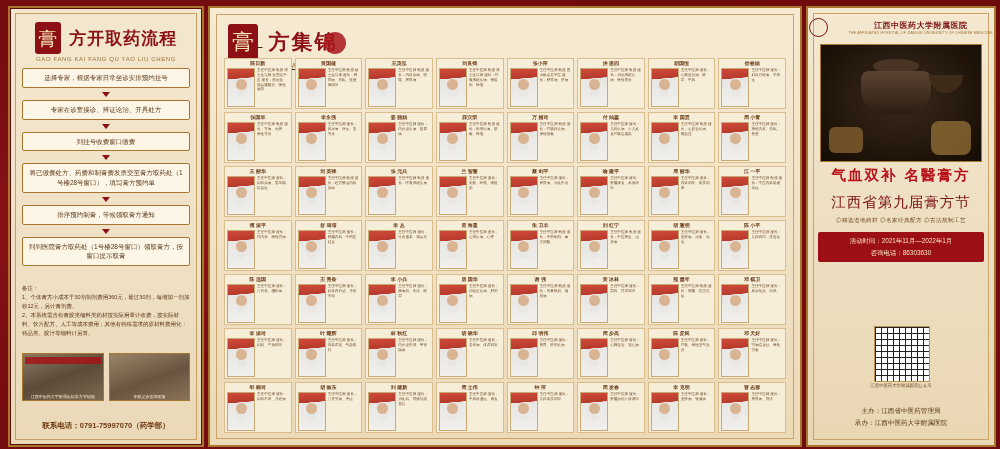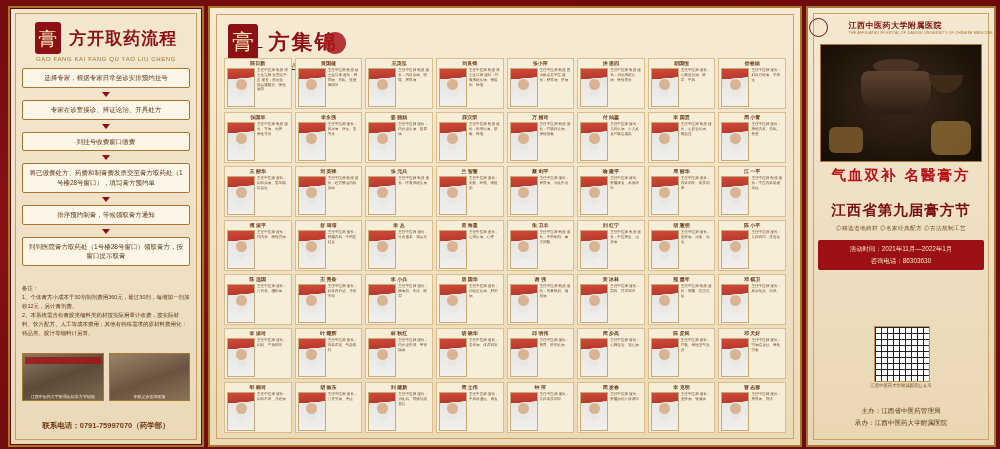--- a/index.html
+++ b/index.html
@@ -112,39 +112,39 @@
     position:absolute;left:806px;top:6px;width:186px;height:437px;
     background:linear-gradient(180deg,#f4e8d1 0%, #eedfc2 50%, #e9d6b3 100%);
     border:2px solid #a8772f;
   }
   .rp-inner{position:absolute;inset:5px;border:1px solid #c9a367;}
   .hosp{position:absolute;left:0;right:0;top:10px;text-align:center;}
   .hosp .logo{
     display:inline-block;width:17px;height:17px;border-radius:50%;
     border:1.5px solid #7b1113;vertical-align:middle;
   }
-  .hosp .nm{display:inline-block;vertical-align:middle;margin-left:16px;text-align:left;}
+  .hosp .nm{display:inline-block;vertical-align:middle;margin-left:16px;text-align:center;}
   .hosp .nm .cn{font-size:8px;color:#7b1113;font-weight:bold;letter-spacing:.5px;font-family:"DejaVu Serif",serif;}
   .hosp .nm .en{font-size:3.6px;color:#9a7336;letter-spacing:.2px;}
   .hero{
     position:absolute;left:12px;right:12px;top:36px;height:116px;
     background:radial-gradient(ellipse at 50% 45%, #3a2a1c 0%, #201409 70%, #140c05 100%);
     border:1px solid #a8772f;overflow:hidden;
   }
   .hero .pot{
     position:absolute;left:40px;top:26px;width:70px;height:44px;border-radius:8px 8px 26px 26px;
     background:linear-gradient(180deg,#5a4332 0%, #2c1d11 100%);
   }
   .hero .lid{position:absolute;left:52px;top:14px;width:46px;height:14px;border-radius:50%;background:#4a3425;}
   .hero .herb1{position:absolute;left:8px;bottom:8px;width:34px;height:26px;border-radius:6px;background:#7e5a2d;opacity:.85;}
   .hero .herb2{position:absolute;right:10px;bottom:6px;width:40px;height:34px;border-radius:8px;background:#8e6b35;opacity:.8;}
   .hero .bowl{position:absolute;right:18px;top:30px;width:34px;height:18px;border-radius:0 0 18px 18px;background:#3f2b1a;}
   .ad{position:absolute;left:10px;right:10px;top:158px;text-align:center;}
   .ad .l1{font-size:14.5px;font-weight:bold;color:#b8111a;letter-spacing:2px;font-family:"DejaVu Serif",serif;}
-  .ad .l2{margin-top:16px;font-size:14.5px;font-weight:bold;color:#7a0f13;letter-spacing:1px;font-family:"DejaVu Serif",serif;}
+  .ad .l2{margin-top:8px;font-size:14.5px;font-weight:normal;color:#7a0f13;letter-spacing:1px;font-family:"DejaVu Serif",serif;}
   .ad .tags{margin-top:5px;font-size:5.6px;color:#6d4a20;letter-spacing:.4px;}
   .ad .band{
     margin-top:7px;background:#9c0f15;color:#f6e4bb;
     font-size:6.4px;line-height:1.85;padding:3px 2px;border-radius:2px;
   }
   .qr{
     position:absolute;left:50%;margin-left:-27px;top:318px;width:54px;height:54px;
     background:#fff;border:1px solid #b99554;
     background-image:
       linear-gradient(90deg,#222 1px,transparent 1px),

